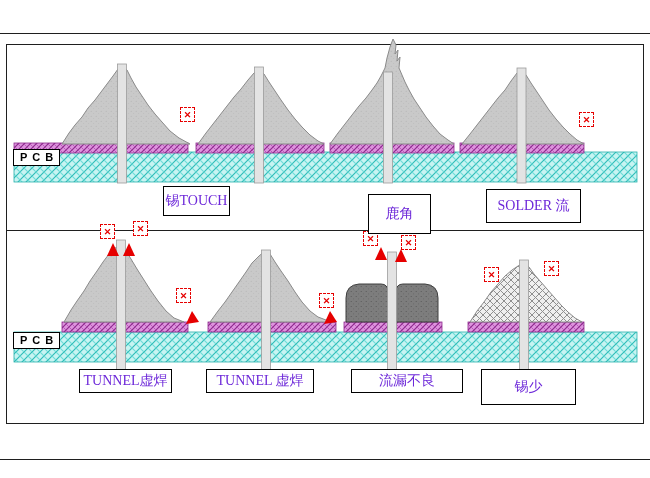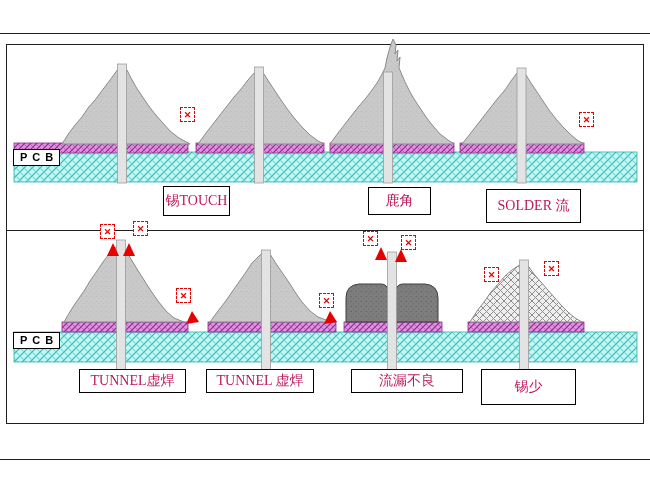--- a/index.html
+++ b/index.html
@@ -19,21 +19,21 @@
 
   .pcb-label {
     position:absolute; border:1px solid #000; background:#fff;
     font-family:"Liberation Sans", sans-serif; font-weight:bold;
     font-size:11px; line-height:13px; letter-spacing:1px; padding:1px 5px 1px 6px;text-align:right;
   }
 
   .defect-label {
     position:absolute; border:1px solid #000; background:#fff;
     display:flex; align-items:center; justify-content:center;
-    font-size:14px; color:#be185d; white-space:nowrap;
+    font-size:14px; color:#6d28d9; white-space:nowrap;
   }
 
   .xbox {
     position:absolute; width:15px; height:15px;
     border:1px dashed var(--marker-red,#e60000); background:#fff;
     color:var(--marker-red,#e60000);
     font-family:"Liberation Sans", sans-serif; font-size:9px; font-weight:bold;
     display:flex; align-items:center; justify-content:center;
   }
 </style>
@@ -155,21 +155,21 @@
       <span>✕</span>
     </div>
   <div class="xbox" style="left:544px;top:261px">
       <span>✕</span>
     </div>
 
   <div class="pcb-label" style="left:13px;top:149px">P C B</div>
   <div class="pcb-label" style="left:13px;top:332px">P C B</div>
 
   <div class="defect-label" style="left:163px;top:186px;width:67px;height:30px">锡TOUCH</div>
-  <div class="defect-label" style="left:368px;top:187px;width:63px;height:28px">鹿角</div>
+  <div class="defect-label" style="left:368px;top:194px;width:63px;height:40px">鹿角</div>
   <div class="defect-label" style="left:486px;top:189px;width:95px;height:34px">SOLDER 流</div>
 
-  <div class="defect-label" style="left:79px;top:369px;width:107px;height:24px">TUNNEL虚焊</div>
+  <div class="defect-label" style="left:79px;top:369px;width:93px;height:24px">TUNNEL虚焊</div>
   <div class="defect-label" style="left:206px;top:369px;width:108px;height:24px">TUNNEL 虚焊</div>
   <div class="defect-label" style="left:351px;top:369px;width:112px;height:24px">流漏不良</div>
   <div class="defect-label" style="left:481px;top:369px;width:95px;height:36px">锡少</div>
 
 </div>
 
 </body></html>

